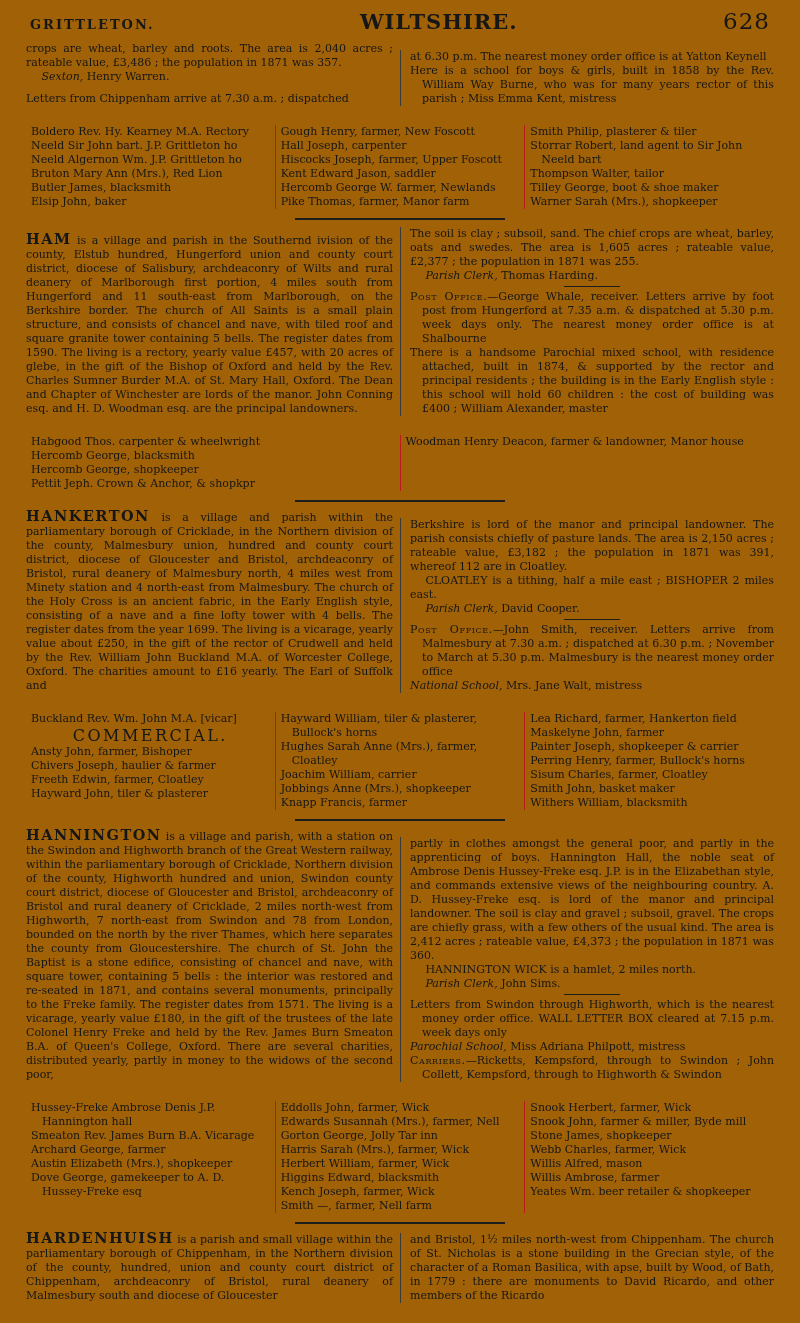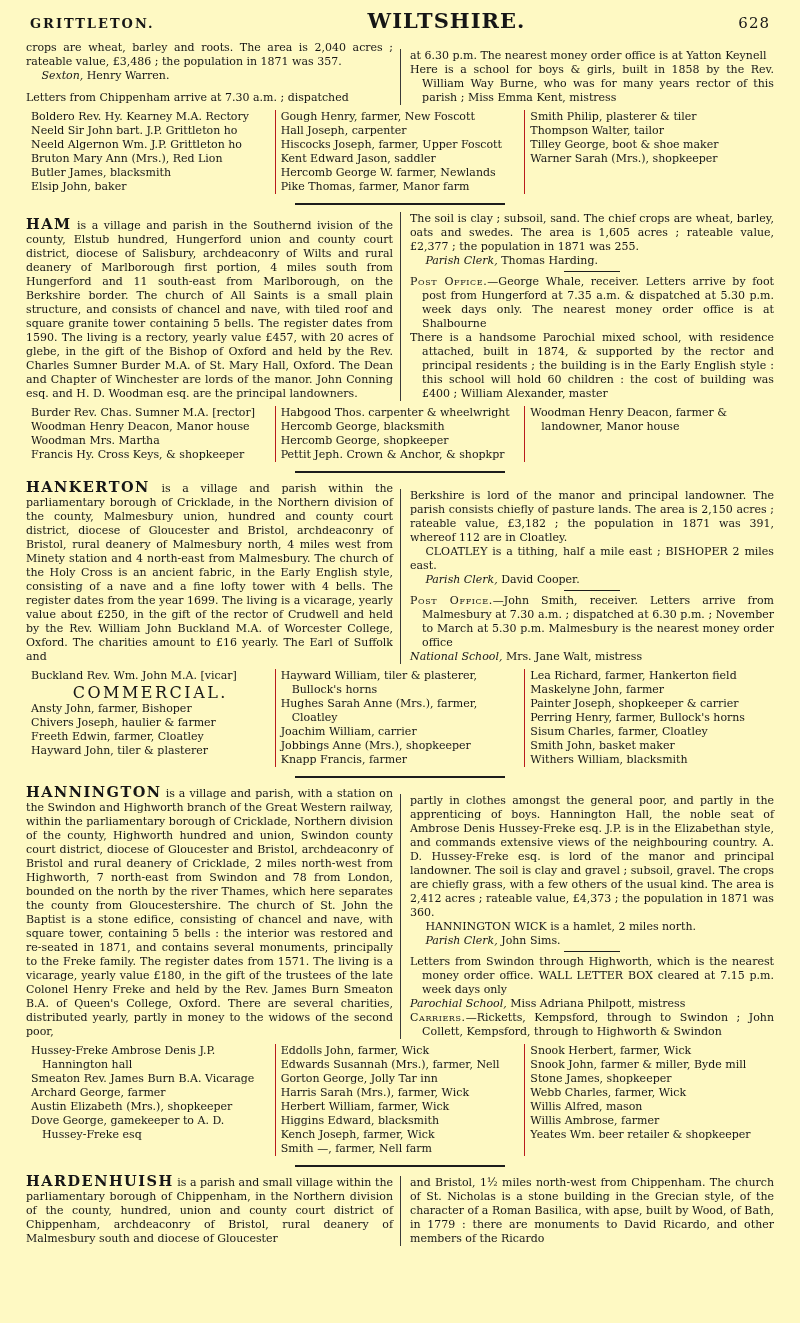--- a/index.html
+++ b/index.html
@@ -1,36 +1,36 @@
 <!DOCTYPE html>
 <html><head>
 <meta charset="utf-8">
 <style>
   html,body{margin:0;padding:0;background:#e9e9e6;}
   .page{
     width:800px;height:1323px;box-sizing:border-box;overflow:hidden;
-    margin:0 auto;background:#fef9c3;color:#161616;
+    margin:0 auto;background:#a16207;color:#161616;
     font-family:"DejaVu Serif","Liberation Serif",serif;
     font-size:11px;line-height:14px;
     padding:10px 26px 8px 26px;position:relative;
   }
   .page-head{display:flex;justify-content:space-between;align-items:baseline;padding:4px 4px 10px 4px;}
   .head-left{font-weight:bold;font-size:13px;letter-spacing:2px;}
   .head-center{font-weight:bold;font-size:21px;letter-spacing:1px;}
-  .head-right{font-size:15px;letter-spacing:1px;}
+  .head-right{font-size:23px;letter-spacing:1px;}
   .twocol{display:flex;align-items:flex-end;}
   .tcol{width:50%;box-sizing:border-box;padding-right:7px;}
   .tcol + .tcol{border-left:1px solid #3a3a38;padding-left:9px;padding-right:0;}
   .p{margin:0;text-align:justify;}
   .ind{text-indent:1.4em;}
   .hang{padding-left:1.1em;text-indent:-1.1em;} .mt6{margin-top:8px;}
   .sec-lead{font-weight:bold;font-size:14.5px;letter-spacing:1.5px;}
   .it{font-style:italic;}
   .sc{font-variant:small-caps;letter-spacing:0.6px;}
-  .dir{display:flex;margin-top:5px;}
+  .dir{display:flex;margin-top:19px;}
   .dir-col{flex:1;box-sizing:border-box;padding:0 5px;}
   .dir-col + .dir-col{border-left:1px solid #b91c1c;}
   .entry{padding-left:1em;text-indent:-1em;text-align:left;}
   .entry-h{text-align:center;font-weight:normal;letter-spacing:2.5px;font-size:16px;padding:3px 0 2px 0;}
   .sect-rule{width:210px;border:0;border-top:2px solid #1d1d1b;margin:9px auto 7px auto;}
   .mini-rule{width:56px;border:0;border-top:1.5px solid #1d1d1b;margin:3px auto;}
   section{margin:0;}
 </style>
 </head>
 <body>
@@ -67,20 +67,21 @@
       <div class="dir-col">
           <div class="entry">Gough Henry, farmer, New Foscott</div>
           <div class="entry">Hall Joseph, carpenter</div>
           <div class="entry">Hiscocks Joseph, farmer, Upper Foscott</div>
           <div class="entry">Kent Edward Jason, saddler</div>
           <div class="entry">Hercomb George W. farmer, Newlands</div>
           <div class="entry">Pike Thomas, farmer, Manor farm</div>
         </div>
       <div class="dir-col">
           <div class="entry">Smith Philip, plasterer &amp; tiler</div>
+          <div class="entry">Storrar Robert, land agent to Sir John Neeld bart</div>
           <div class="entry">Thompson Walter, tailor</div>
           <div class="entry">Tilley George, boot &amp; shoe maker</div>
           <div class="entry">Warner Sarah (Mrs.), shopkeeper</div>
         </div>
     </div>
   </section>
 
   <hr class="sect-rule">
 
   <section>
@@ -90,26 +91,20 @@
       </div>
       <div class="tcol">
         <p class="p">The soil is clay ; subsoil, sand.  The chief crops are wheat, barley, oats and swedes.  The area is 1,605 acres ; rateable value, £2,377 ; the population in 1871 was 255.</p>
         <p class="p ind"><span class="it">Parish Clerk,</span><span> Thomas Harding.</span></p>
         <hr class="mini-rule">
         <p class="p hang"><span class="sc">Post Office.</span><span>—George Whale, receiver.  Letters arrive by foot post from Hungerford at 7.35 a.m. &amp; dispatched at 5.30 p.m. week days only.  The nearest money order office is at Shalbourne</span></p>
         <p class="p hang">There is a handsome Parochial mixed school, with residence attached, built in 1874, &amp; supported by the rector and principal residents ; the building is in the Early English style : this school will hold 60 children : the cost of building was £400 ; William Alexander, master</p>
       </div>
     </div>
     <div class="dir">
-      <div class="dir-col">
-          <div class="entry">Burder Rev. Chas. Sumner M.A. [rector]</div>
-          <div class="entry">Woodman Henry Deacon, Manor house</div>
-          <div class="entry">Woodman Mrs. Martha</div>
-          <div class="entry">Francis Hy. Cross Keys, &amp; shopkeeper</div>
-        </div>
       <div class="dir-col">
           <div class="entry">Habgood Thos. carpenter &amp; wheelwright</div>
           <div class="entry">Hercomb George, blacksmith</div>
           <div class="entry">Hercomb George, shopkeeper</div>
           <div class="entry">Pettit Jeph. Crown &amp; Anchor, &amp; shopkpr</div>
         </div>
       <div class="dir-col">
           <div class="entry">Woodman Henry Deacon, farmer &amp; landowner, Manor house</div>
         </div>
     </div>

